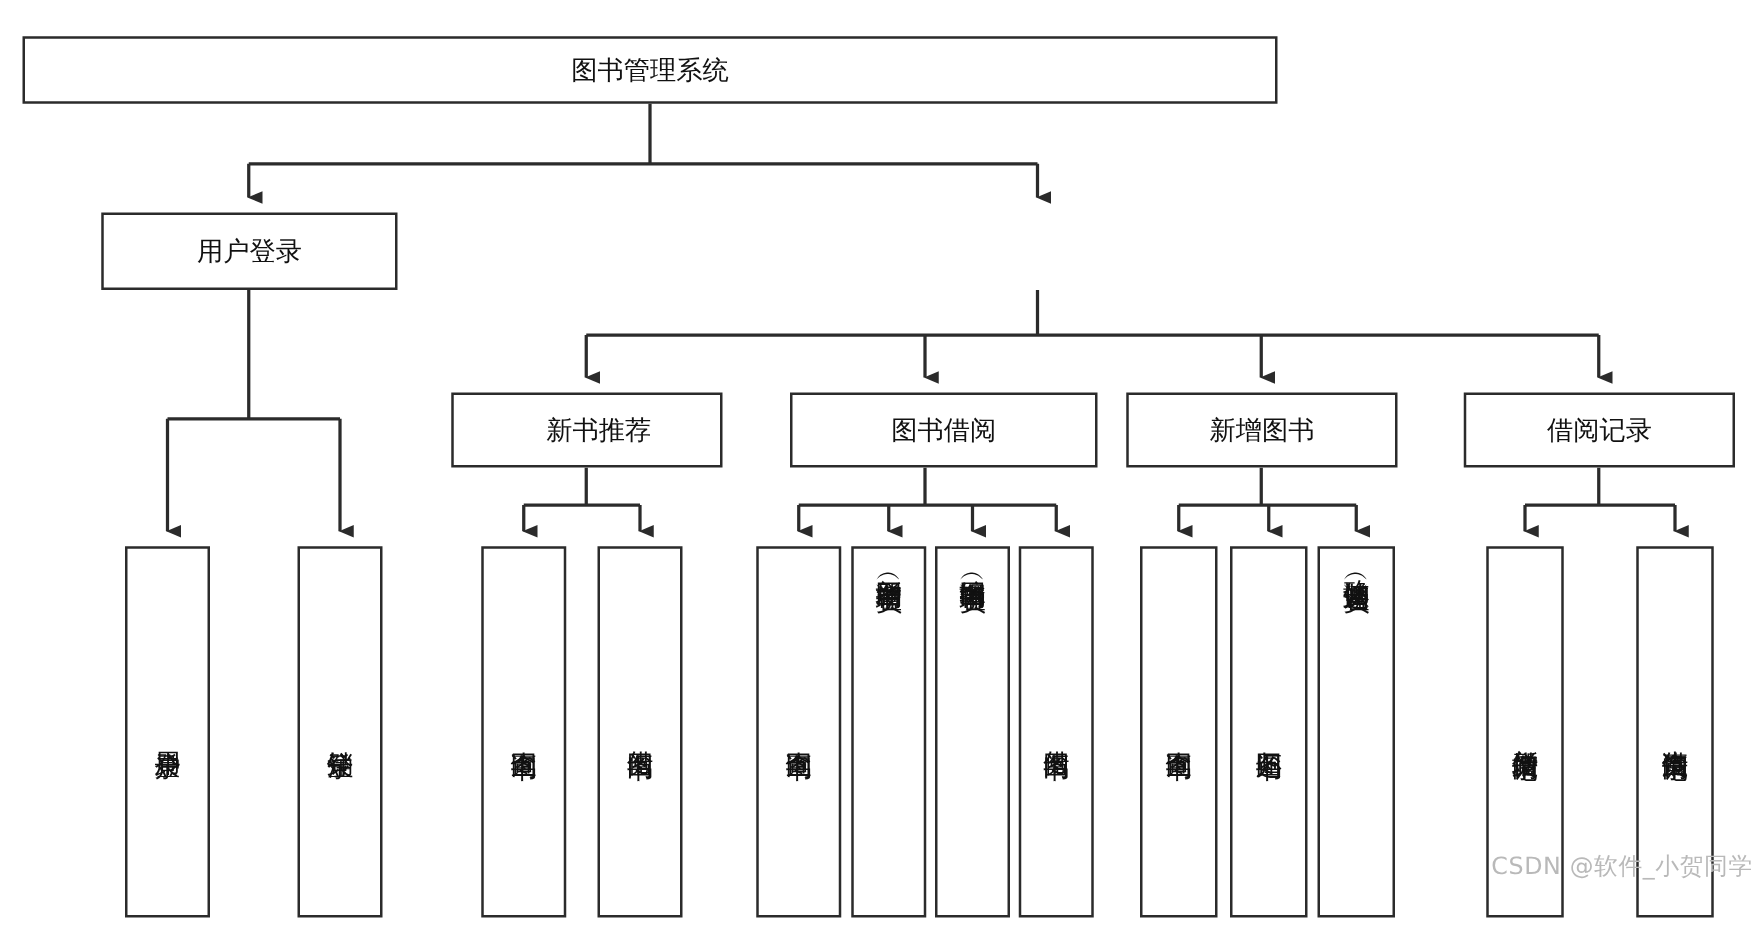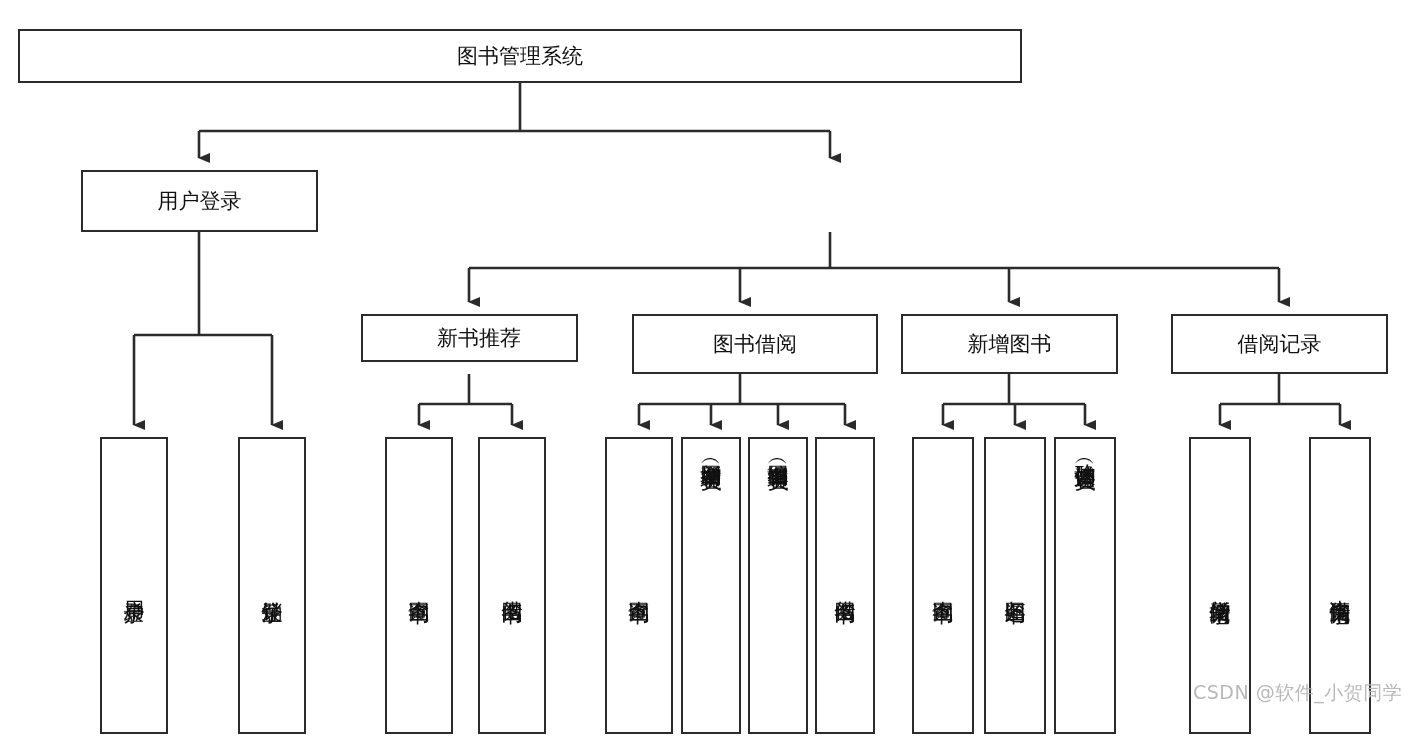--- a/index.html
+++ b/index.html
@@ -134,21 +134,21 @@
   </svg>
 
   <div class="node" style="left:18px;top:13px;width:1004px;height:54px;margin-top:16px;">
     <span class="node-label">图书管理系统</span>
   </div>
 
   <div class="node" style="left:81px;top:170px;width:237px;height:62px;">
     <span class="node-label">用户登录</span>
   </div>
 
-  <div class="node" style="left:361px;top:314px;width:217px;height:48px;padding-left:19px;">
+  <div class="node" style="left:361px;top:314px;width:217px;height:60px;padding-left:19px;">
     <span class="node-label">新书推荐</span>
   </div>
   <div class="node" style="left:632px;top:314px;width:246px;height:60px;">
     <span class="node-label">图书借阅</span>
   </div>
   <div class="node" style="left:901px;top:314px;width:217px;height:60px;">
     <span class="node-label">新增图书</span>
   </div>
   <div class="node" style="left:1171px;top:314px;width:217px;height:60px;justify-content:center;">
     <span class="node-label">借阅记录</span>

